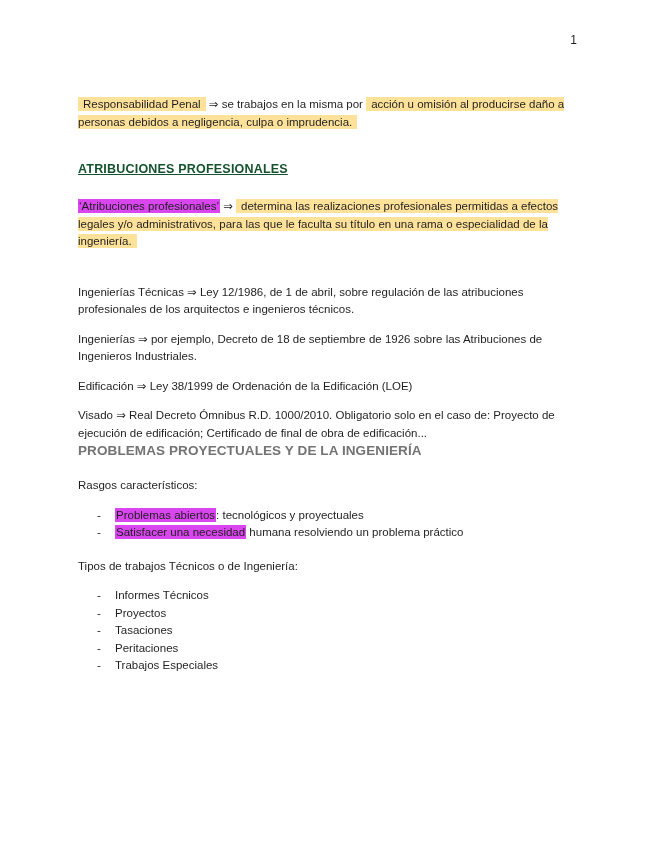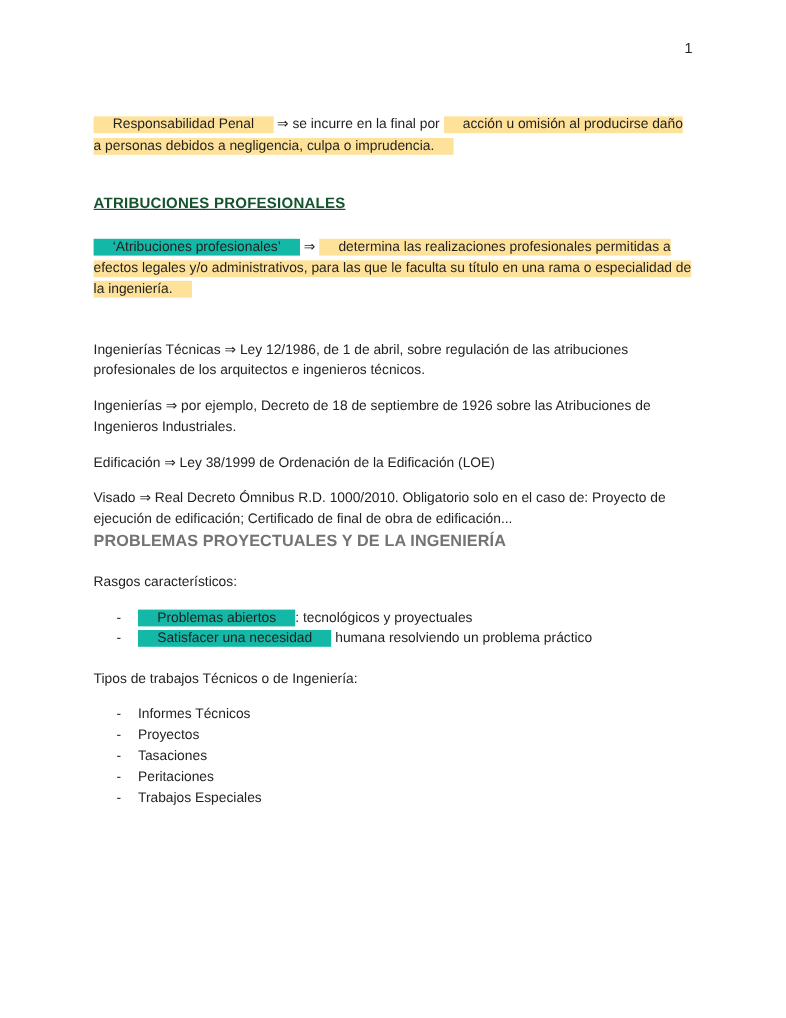--- a/index.html
+++ b/index.html
@@ -54,22 +54,22 @@
   }
   h2.section-heading2 {
     margin: 0 0 17px 0;
     font-size: 13.5px;
     line-height: 18px;
     font-weight: 700;
     color: #737373;
     letter-spacing: 0.1px;
   }
   .label-line { margin-bottom: 12px; }
-  .hl-yellow { background: #ffe29a; padding: 1px 16px; }
-  .hl-pink   { background: #14b8a6; padding: 1px 16px; }
+  .hl-yellow { background: #ffe29a; padding: 1px 5px; }
+  .hl-pink   { background: #d946ef; padding: 1px 1px; }
   ul.doc-list {
     list-style: none;
     margin: 0 0 16px 0;
     padding: 0;
   }
   ul.doc-list li {
     display: flex;
     font-size: 11.5px;
     line-height: 17.5px;
   }
@@ -81,21 +81,21 @@
 </style>
 </head>
 <body>
 
 <div class="page">
 
   <div class="page-number">1</div>
 
   <div class="content">
 
-    <p class="para-intro"><span class="hl-yellow">Responsabilidad Penal</span><span> ⇒ se incurre en la final por </span><span class="hl-yellow">acción u omisión al producirse daño a personas debidos a negligencia, culpa o imprudencia.</span></p>
+    <p class="para-intro"><span class="hl-yellow">Responsabilidad Penal</span><span> ⇒ se trabajos en la misma por </span><span class="hl-yellow">acción u omisión al producirse daño a personas debidos a negligencia, culpa o imprudencia.</span></p>
 
     <h1 class="section-heading">ATRIBUCIONES PROFESIONALES</h1>
 
     <p class="para-definition"><span class="hl-pink">‘Atribuciones profesionales’</span><span> ⇒ </span><span class="hl-yellow">determina las realizaciones profesionales permitidas a efectos legales y/o administrativos, para las que le faculta su título en una rama o especialidad de la ingeniería.</span></p>
 
     <p class="para-law">Ingenierías Técnicas ⇒ Ley 12/1986, de 1 de abril, sobre regulación de las atribuciones profesionales de los arquitectos e ingenieros técnicos.</p>
 
     <p class="para-law">Ingenierías ⇒ por ejemplo, Decreto de 18 de septiembre de 1926 sobre las Atribuciones de Ingenieros Industriales.</p>
 
     <p class="para-law">Edificación ⇒ Ley 38/1999 de Ordenación de la Edificación (LOE)</p>

